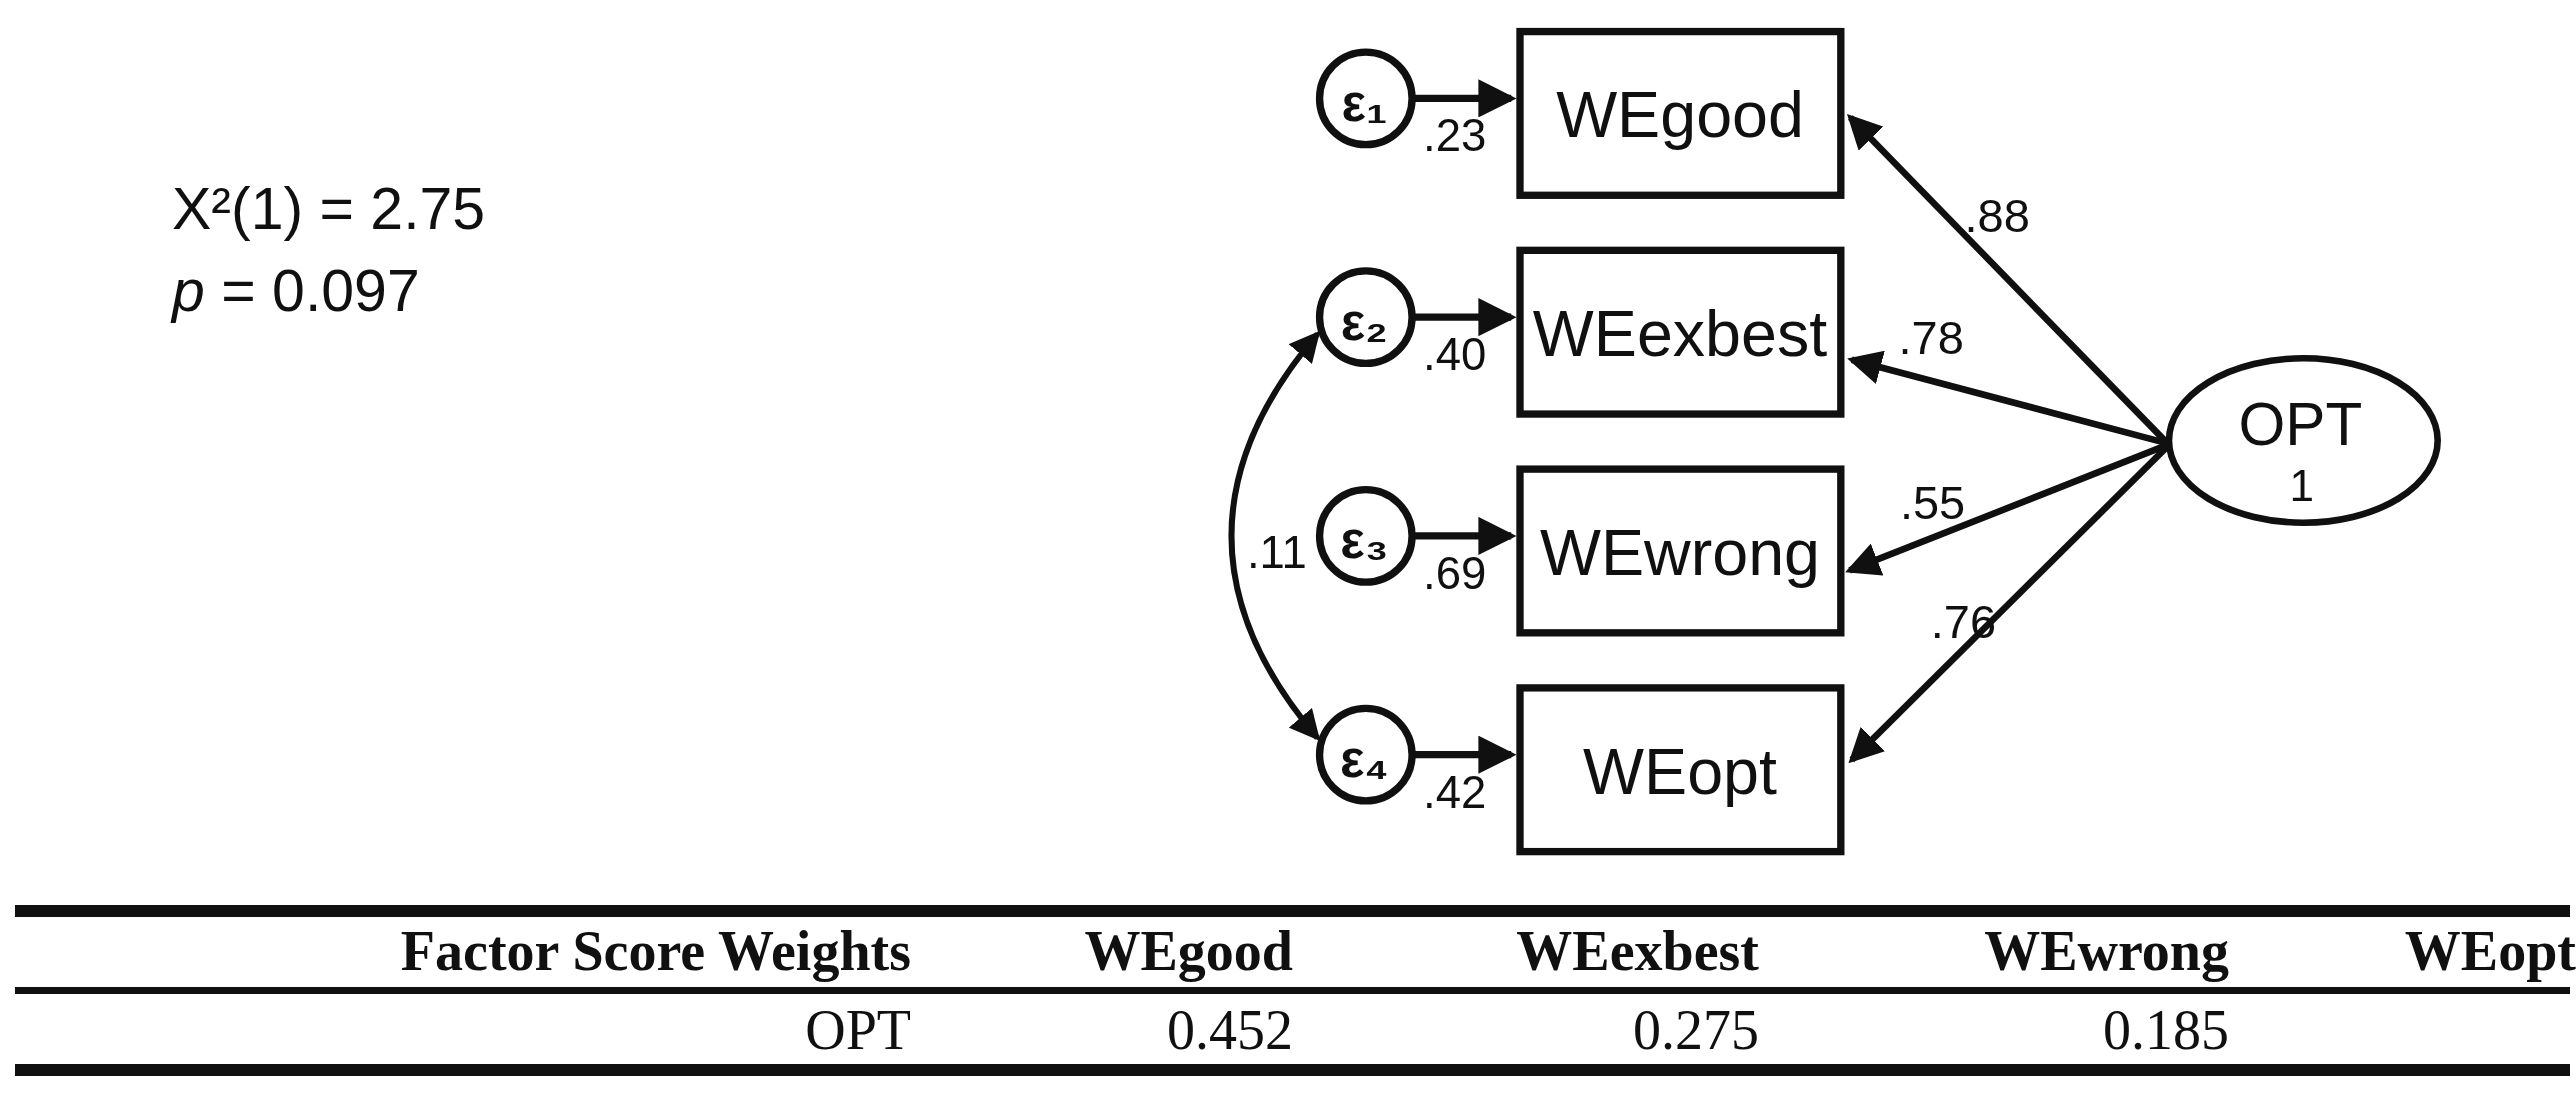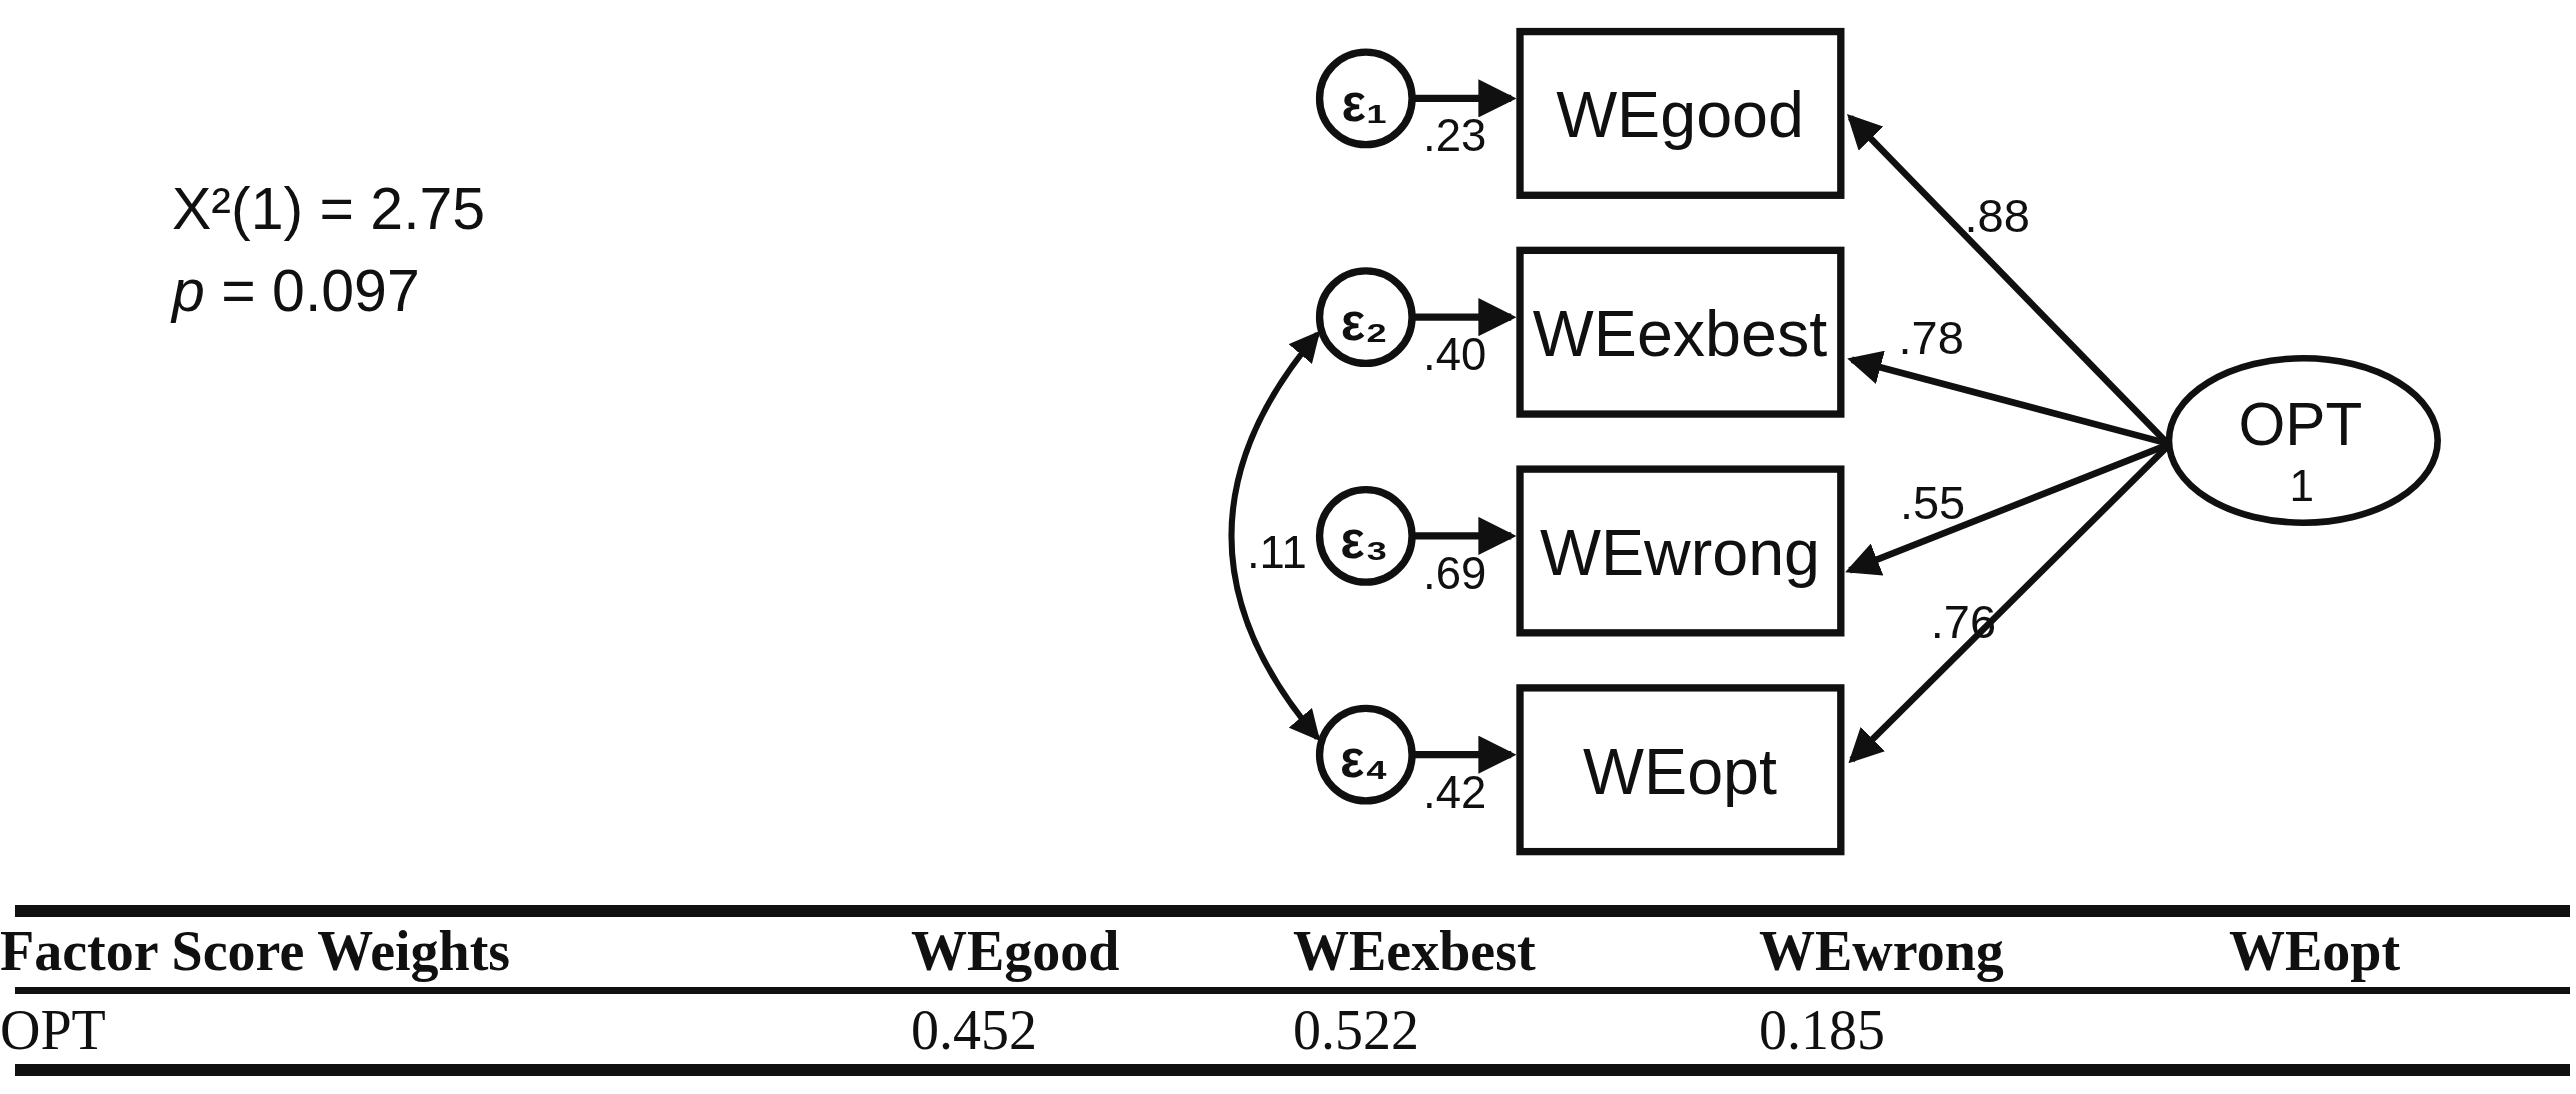--- a/index.html
+++ b/index.html
@@ -32,21 +32,21 @@
   .opt-one{font-size:60px;}
   
   .rule{position:absolute;left:14.7px;width:2555px;background:#101010;}
   .rule-top{top:905px;height:11.7px;}
   .rule-mid{top:987px;height:6.6px;}
   .rule-bottom{top:1064px;height:11.7px;}
   .trow{
     position:absolute;left:0;width:2576px;display:grid;
     grid-template-columns:911px 382px 466px 470px 347px;
     font-family:"Liberation Serif",serif;font-size:56px;
-    align-items:center;text-align:left;
+    align-items:center;text-align:right;
   }
   .thead{top:916px;height:70px;font-weight:bold;}
   .tbody{top:995px;height:70px;}
 </style>
 </head>
 <body>
 
 <div class="page">
 
   <div class="stats">
@@ -117,20 +117,20 @@
       <div>Factor Score Weights</div>
       <div>WEgood</div>
       <div>WEexbest</div>
       <div>WEwrong</div>
       <div>WEopt</div>
     </div>
     <div class="rule rule-mid"></div>
     <div class="trow tbody">
       <div>OPT</div>
       <div>0.452</div>
-      <div>0.522</div>
+      <div>0.275</div>
       <div>0.185</div>
     </div>
     <div class="rule rule-bottom"></div>
   </div>
 
 </div>
 
 
 </body></html>

